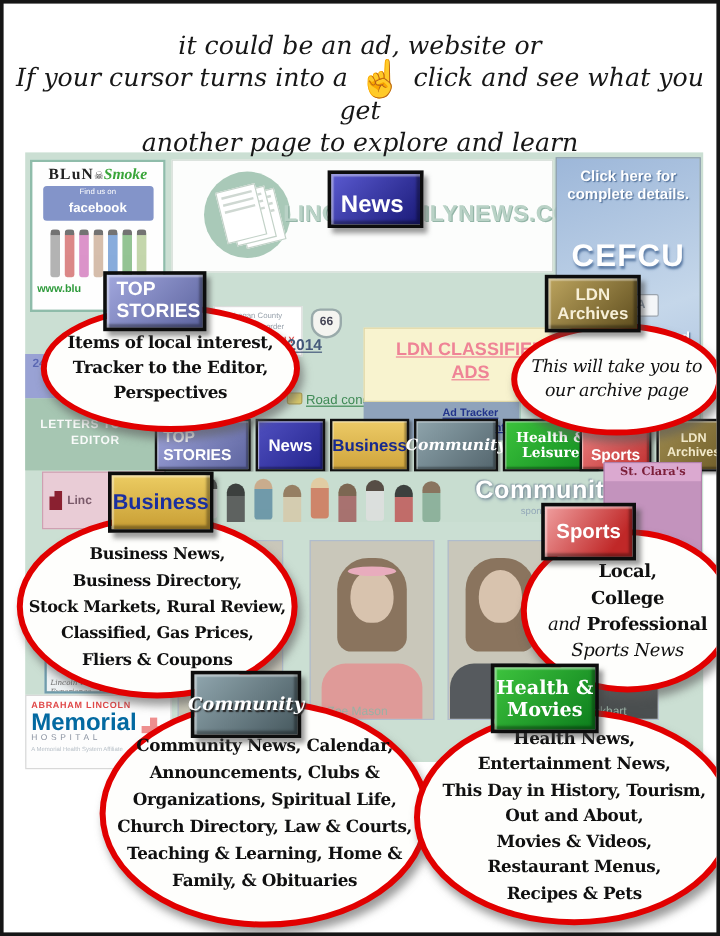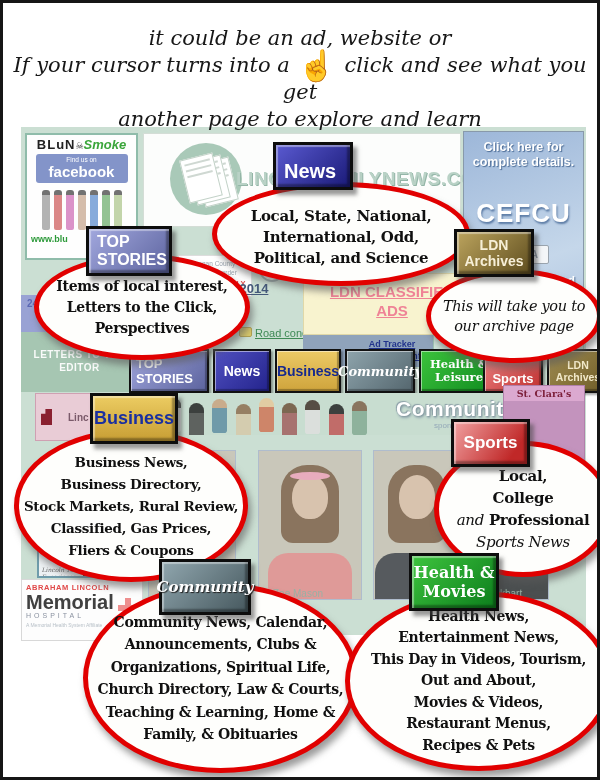--- a/index.html
+++ b/index.html
@@ -8,27 +8,27 @@
   
   .instruction{position:absolute;top:22px;left:0;right:0;text-align:center;font-style:italic;
                font-size:21px;line-height:27px;color:#171717;z-index:5;}
   .hand{font-style:normal;font-size:30px;vertical-align:-4px;line-height:0;padding:0 2px;}
   
   .page{position:absolute;left:18px;top:124px;width:565px;height:508px;background:#cbdfd3;z-index:1;
         font-family:"Liberation Sans",sans-serif;}
   .page .sect{position:absolute;}
   
   .blun{left:4px;top:6px;width:113px;height:127px;background:#fefefe;border:2px solid #8fbcaa;box-sizing:border-box;text-align:center;}
-  .blun-brand{font-family:Liberation Sans, sans-serif;font-size:13px;margin-top:2px;}
+  .blun-brand{font-family:Liberation Serif, serif;font-size:13px;margin-top:2px;}
   .blun-a{color:#222;font-weight:bold;letter-spacing:1px;}
   .skull{font-size:9px;color:#333;}
   .blun-b{color:#3aa53a;font-style:italic;font-weight:bold;}
   .fb{margin:2px auto 3px;width:92px;background:#8394c9;border-radius:3px;padding:2px 0;color:#fff;}
   .fb-small{font-size:6.5px;display:block;line-height:7px;}
-  .fb-big{font-size:15px;font-weight:bold;line-height:13px;}
+  .fb-big{font-size:11px;font-weight:bold;line-height:13px;}
   .ecigs{display:flex;justify-content:center;gap:4px;height:44px;align-items:flex-end;}
   .ecigs span{width:8px;height:40px;border-radius:3px 3px 2px 2px;border-top:5px solid #444;box-sizing:border-box;opacity:.75;}
   .ecigs span:nth-child(1){background:#9a9a9a;}
   .ecigs span:nth-child(2){background:#d06060;}
   .ecigs span:nth-child(3){background:#d070b8;}
   .ecigs span:nth-child(4){background:#c8a890;}
   .ecigs span:nth-child(5){background:#6090d0;}
   .ecigs span:nth-child(6){background:#70b070;}
   .ecigs span:nth-child(7){background:#b0c890;}
   .blun-url{display:block;margin-top:4px;color:#2d9a3a;font-weight:bold;font-size:9px;text-align:left;padding-left:4px;}
@@ -114,21 +114,21 @@
   .crowd span:nth-child(10){left:210px;top:4px;background:linear-gradient(#7a5a42 28%,#80a890 28%);}
   .banner-title{position:absolute;left:258px;top:4px;font-size:21px;font-weight:bold;color:#fff;letter-spacing:.5px;
                 text-shadow:1px 1px 2px #7e929a,-1px -1px 1px #8da0a8,1px 2px 3px #9ab0b8;}
   .sponsored{position:absolute;left:296px;top:28px;font-size:8px;color:#93a8b8;}
   
   .stclara{left:482px;top:258px;width:82px;height:92px;background:#c393bd;border:1px solid #b080aa;box-sizing:border-box;}
   .stclara-h{background:#dba9d0;color:#7c1f3a;font-family:"DejaVu Serif",serif;font-weight:bold;font-size:9.5px;
              text-align:center;padding:2px 0;}
   
   .linc{left:14px;top:266px;width:102px;height:48px;background:#e9ccd6;border:1px solid #cfa0b2;box-sizing:border-box;
-        display:flex;align-items:center;gap:16px;padding-left:5px;}
+        display:flex;align-items:center;gap:4px;padding-left:5px;}
   .linc-ico{width:11px;height:16px;background:#8a2030;clip-path:polygon(0 100%,0 30%,40% 30%,40% 0,100% 0,100% 100%);}
   .linc-t{color:#7a5a6a;font-weight:bold;font-size:10px;}
   
   .photo{top:323px;height:150px;background:#c9c2b4;border:1px solid #a9b4cc;box-sizing:border-box;position:absolute;overflow:hidden;opacity:.8;}
   .ph0{left:127px;width:88px;}.ph1{left:237px;width:104px;}.ph2{left:352px;width:88px;}.ph3{left:444px;width:84px;}
   .photo .hair{position:absolute;left:50%;top:14px;transform:translateX(-50%);width:58px;height:78px;border-radius:26px 26px 12px 12px;background:#7a5a42;}
   .photo .face{position:absolute;left:50%;top:24px;transform:translateX(-50%);width:36px;height:44px;border-radius:50% 50% 46% 46%;background:#dcbda6;}
   .photo .shirt{position:absolute;left:50%;bottom:-6px;transform:translateX(-50%);width:84px;height:52px;border-radius:20px 20px 0 0;}
   .ph0 .shirt{background:#c8c0b0;}
   .ph1 .shirt{background:#e58a8a;}
@@ -141,21 +141,21 @@
   .heartland{left:16px;top:404px;width:106px;height:47px;background:#eef2f4;border:2px solid #6f9cab;box-sizing:border-box;overflow:hidden;}
   .hl-row{display:flex;align-items:center;gap:3px;padding:1px 0 0 3px;}
   .hl-ico{width:10px;height:12px;background:#34617a;clip-path:polygon(50% 0,100% 40%,100% 100%,0 100%,0 40%);}
   .hl-name{color:#bdd1dc;font-weight:bold;font-size:12px;letter-spacing:.5px;}
   .hl-cc{color:#5a7ab8;font-size:6.5px;font-weight:bold;padding-left:16px;letter-spacing:.4px;}
   .hl-bot{position:absolute;left:0;right:0;bottom:0;display:flex;align-items:stretch;height:13px;}
   .hl-tag{flex:1;font-family:"DejaVu Serif",serif;font-style:italic;font-size:6px;color:#666;padding:3px 0 0 3px;}
   .hl-phone{background:#1c1c1c;color:#fff;font-weight:bold;font-size:8px;padding:2px 4px 0;}
   .hospital{left:0;top:452px;width:122px;height:62px;background:#fdfdfd;border:1px solid #d8d8d8;box-sizing:border-box;padding:3px 4px;position:relative;}
   .hosp1{color:#e04848;font-weight:bold;font-size:7.5px;letter-spacing:.6px;}
-  .hosp2{color:#404040;font-weight:bold;font-size:20px;line-height:20px;}
+  .hosp2{color:#0369a1;font-weight:bold;font-size:20px;line-height:20px;}
   .hosp3{color:#8a92a0;font-size:7px;letter-spacing:3px;}
   .hosp4{color:#b8c0c8;font-size:5px;margin-top:3px;}
   .cross{position:absolute;right:4px;top:18px;width:20px;height:20px;}
   .cross::before{content:"";position:absolute;left:7px;top:0;width:6px;height:20px;background:#ee8f8f;}
   .cross::after{content:"";position:absolute;left:0;top:7px;width:20px;height:6px;background:#ee8f8f;}
   
   .ellipse{position:absolute;z-index:3;background:#fefefc;border:5px solid #e10000;border-radius:50%;
            box-shadow:3px 6px 7px rgba(90,90,90,.6);display:flex;flex-direction:column;align-items:center;
            justify-content:center;text-align:center;font-family:"DejaVu Serif",serif;font-weight:bold;color:#101010;
            letter-spacing:-.3px;}
@@ -365,30 +365,25 @@
 
     <div class="sect hospital">
       <div class="hosp1">ABRAHAM LINCOLN</div>
       <div class="hosp2">Memorial</div>
       <div class="hosp3">HOSPITAL</div>
       <div class="hosp4">A Memorial Health System Affiliate</div>
       <div class="cross"></div>
     </div>
   </div>
 
-  <div class="ellipse co-news-ell">
-    <span>Local, State, National,</span>
-    <span>International, Odd,</span>
-    <span>Political, and Science</span>
-  </div>
   <div class="cbtn co-news-btn">News</div>
 
   <div class="ellipse co-ts-ell">
     <span>Items of local interest,</span>
-    <span>Letters to the Click,</span>
+    <span>Tracker to the Editor,</span>
     <span>Perspectives</span>
   </div>
   <div class="cbtn co-ts-btn">
     <span>TOP</span>
     <span>STORIES</span>
   </div>
 
   <div class="ellipse co-arch-ell">
     <span>This will take you to</span>
     <span>our archive page</span>
@@ -421,21 +416,21 @@
     <span>Organizations, Spiritual Life,</span>
     <span>Church Directory, Law &amp; Courts,</span>
     <span>Teaching &amp; Learning, Home &amp;</span>
     <span>Family, &amp; Obituaries</span>
   </div>
   <div class="cbtn co-comm-btn">Community</div>
 
   <div class="ellipse co-hl-ell">
     <span>Health News,</span>
     <span>Entertainment News,</span>
-    <span>This Day in Videos, Tourism,</span>
+    <span>This Day in History, Tourism,</span>
     <span>Out and About,</span>
     <span>Movies &amp; Videos,</span>
     <span>Restaurant Menus,</span>
     <span>Recipes &amp; Pets</span>
   </div>
   <div class="cbtn co-hl-btn">
     <span>Health &amp;</span>
     <span>Movies</span>
   </div>
 

